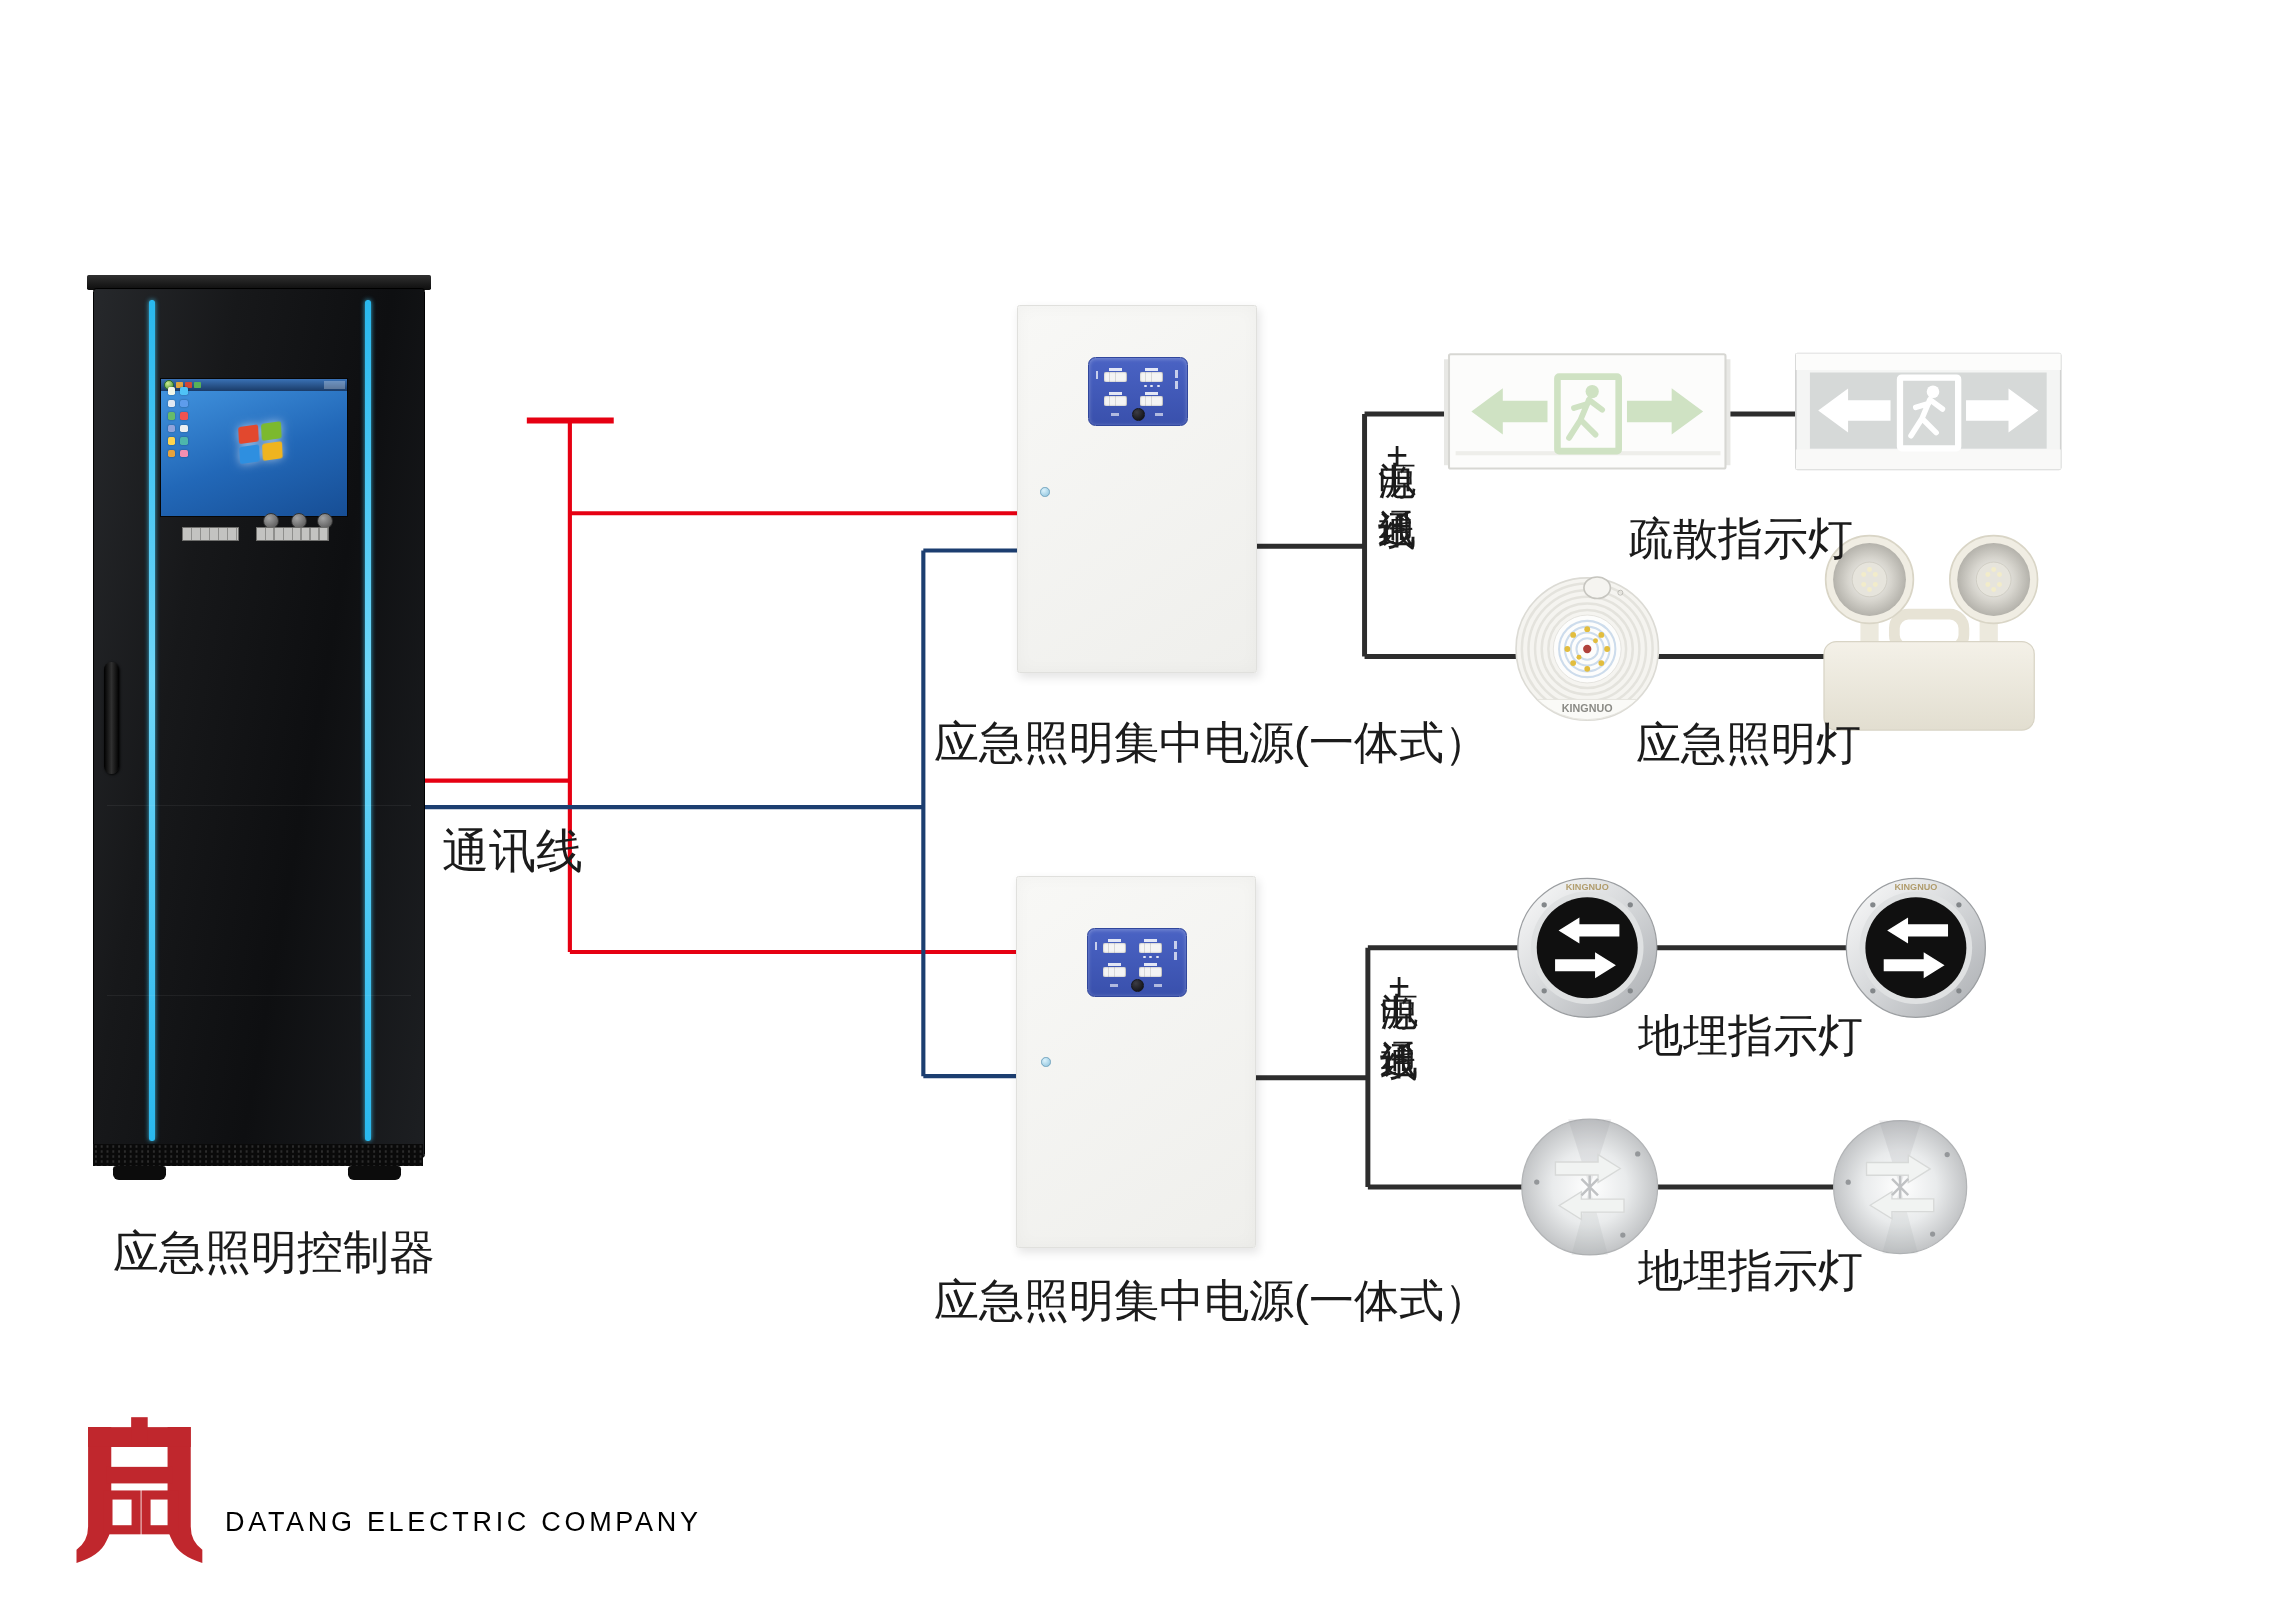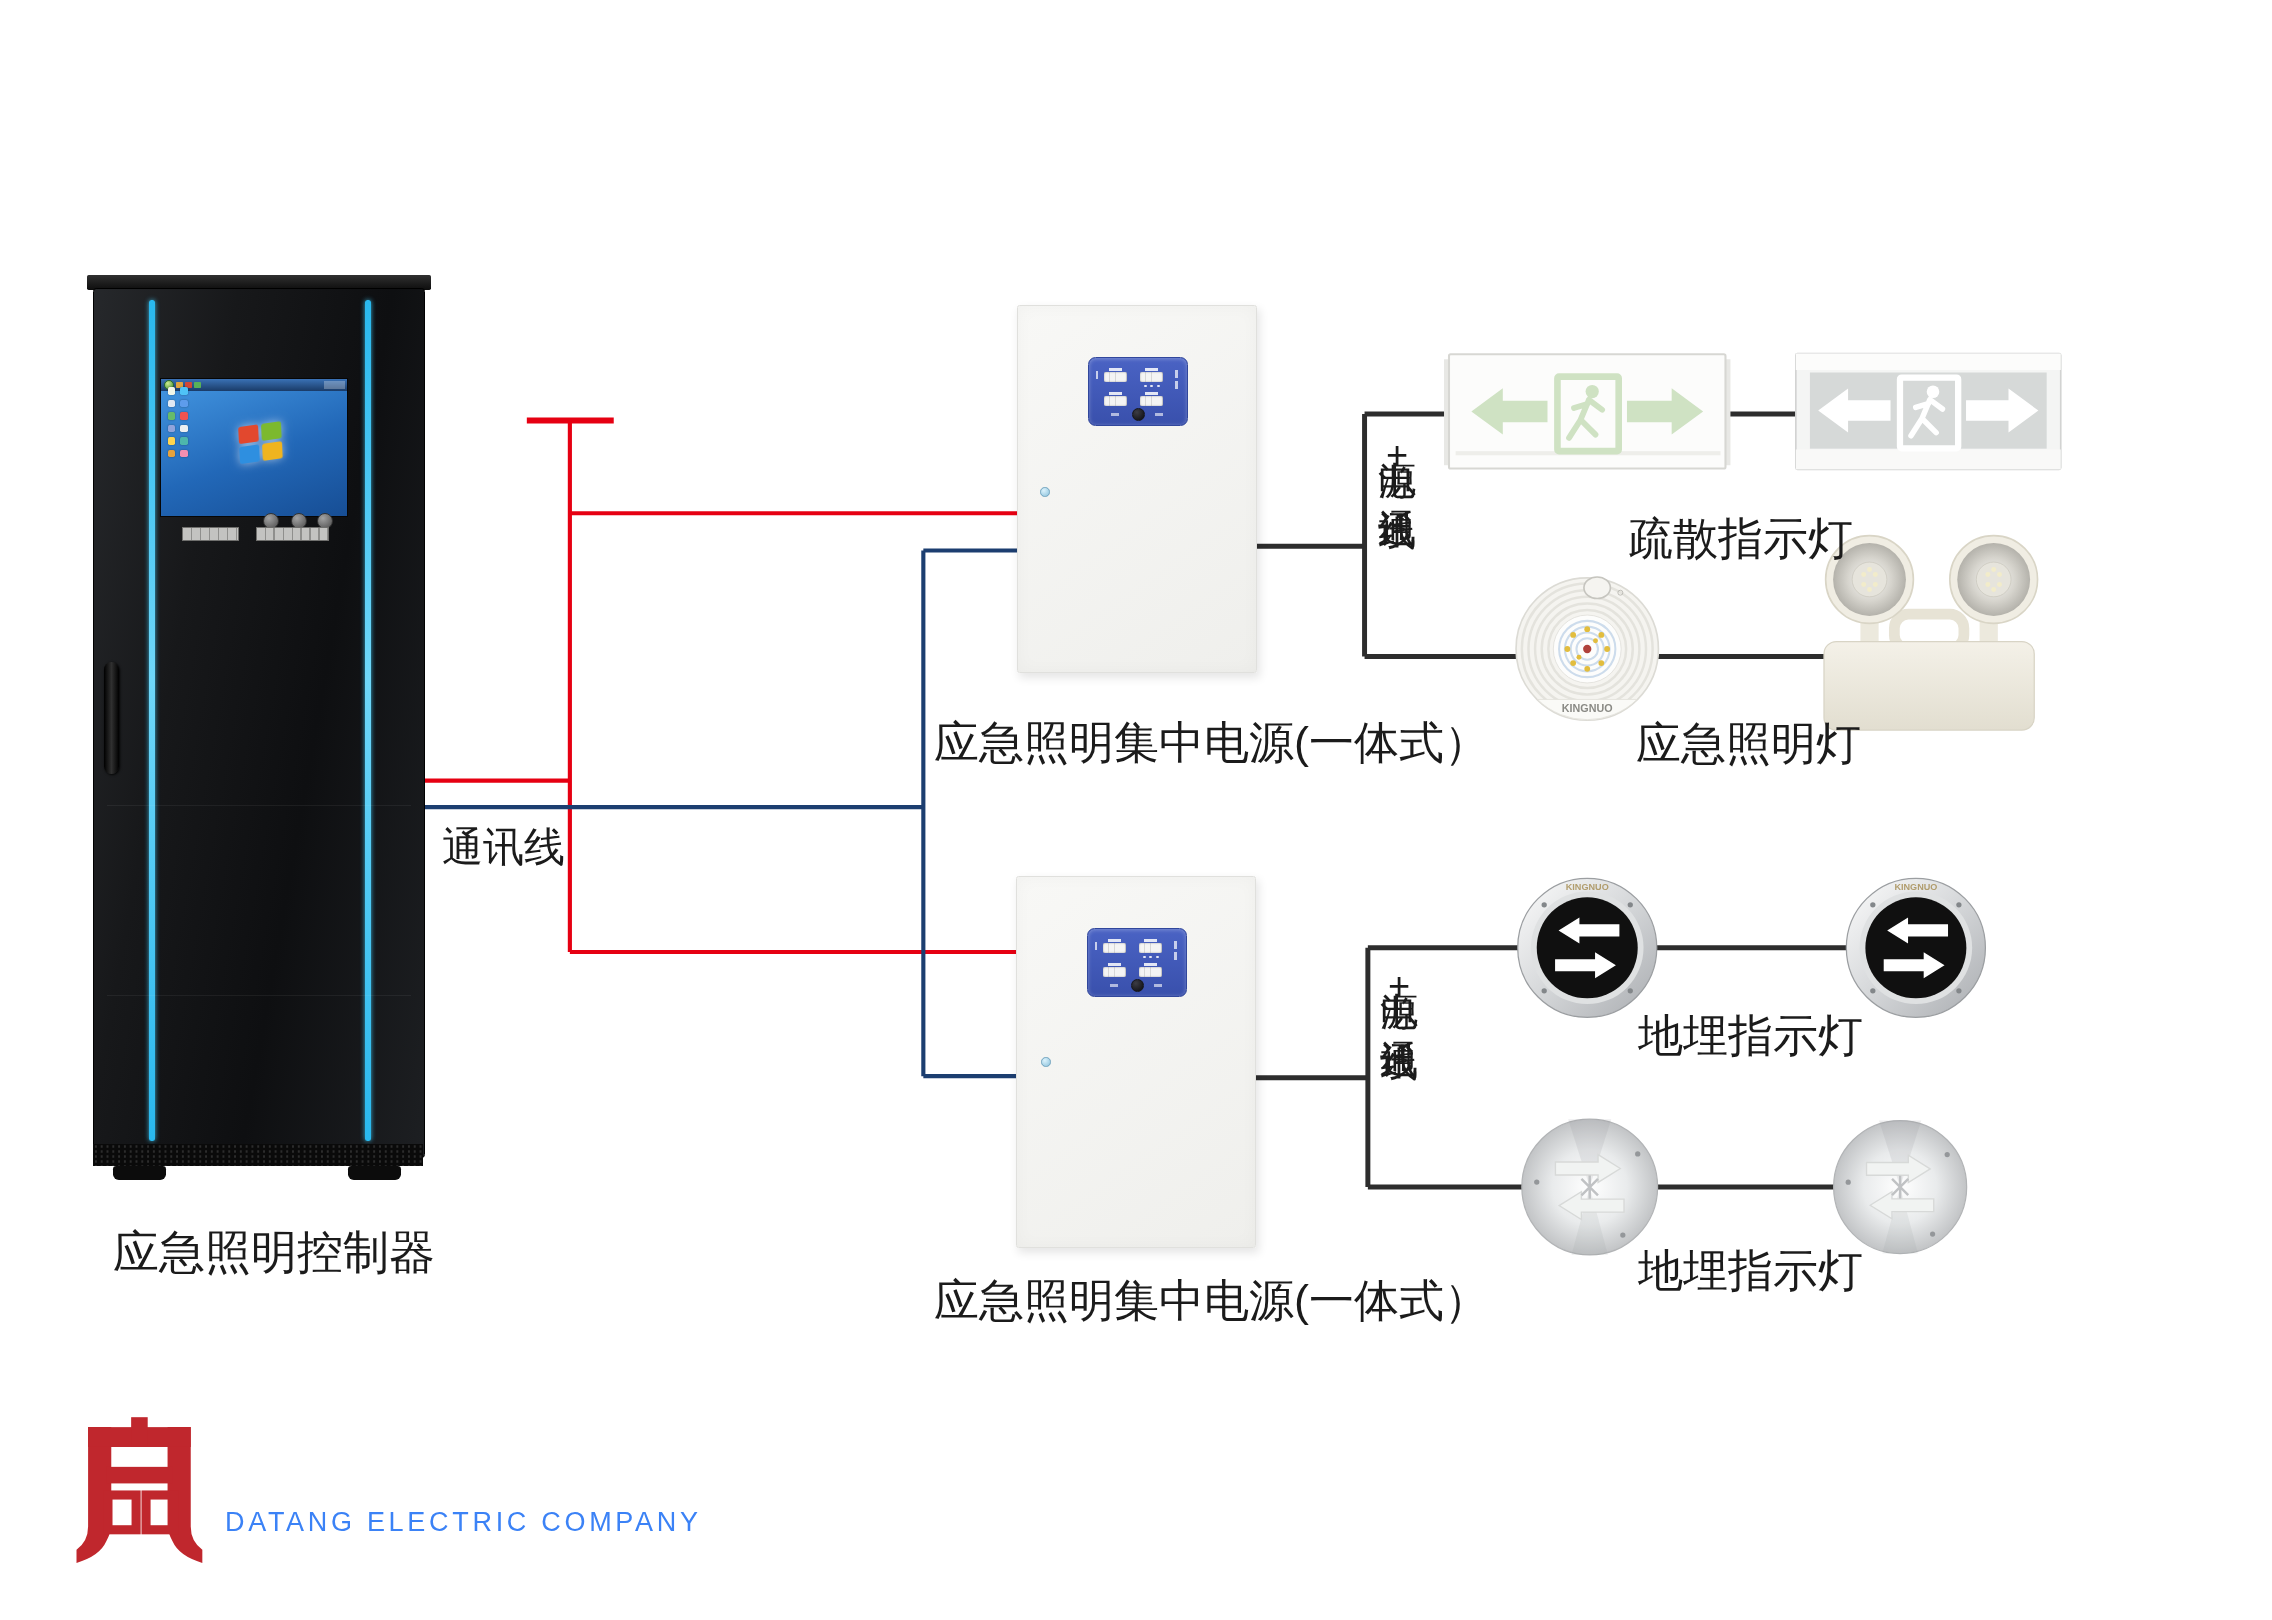--- a/index.html
+++ b/index.html
@@ -4,21 +4,21 @@
 <style>
   html,body{margin:0;padding:0;background:#fff;}
   #canvas{position:relative;width:2273px;height:1620px;background:#ffffff;overflow:hidden;
           font-family:"Liberation Sans","DejaVu Sans",sans-serif;}
   .abs{position:absolute;}
   svg{position:absolute;left:0;top:0;}
   .lbl{position:absolute;color:#1b1b1b;white-space:nowrap;line-height:1.05;}
   .title{left:114px;top:159px;font-size:78px;font-weight:900;letter-spacing:4.1px;
          font-family:"DejaVu Serif","Liberation Serif",serif;color:#000;}
   .lbl-main-power{left:442px;top:369px;font-size:41px;}
-  .lbl-comm{left:442px;top:826px;font-size:41px;}
+  .lbl-comm{left:442px;top:826px;font-size:47px;}
   .lbl-cabinet{left:113px;top:1228px;font-size:46px;}
   .lbl-unit1{left:934px;top:719px;font-size:45px;}
   .lbl-unit2{left:934px;top:1277px;font-size:45px;}
   .lbl-exit{left:1628px;top:487px;font-size:45px;margin-top:28px;}
   .lbl-emg{left:1636px;top:720px;font-size:45px;}
   .lbl-bur1{left:1638px;top:1012px;font-size:45px;}
   .lbl-bur2{left:1638px;top:1247px;font-size:45px;}
   .vlabel{position:absolute;writing-mode:vertical-rl;text-orientation:upright;
           font-size:38px;color:#1b1b1b;letter-spacing:1.7px;}
   #bus1-label{left:1371px;top:431px;}
@@ -79,21 +79,21 @@
   .pmk{width:2.5px;background:rgba(255,255,255,.7);}
   .pbar{height:2.5px;background:rgba(255,255,255,.6);}
   .pbtn{left:43px;top:50px;width:10.8px;height:10.8px;border-radius:50%;border:0.8px solid #16161a;
         background:radial-gradient(circle at 35% 30%,#3c3c44,#0b0b0f);}
   .pscrew{width:7.5px;height:7.5px;border-radius:50%;border:0.8px solid #6fa3bf;
           background:radial-gradient(circle at 35% 30%,#dbf2fc,#8cc2dc);}
 
   
   .logo-cn{left:222px;top:1419px;font-size:73px;font-weight:900;letter-spacing:8.3px;color:#151515;
            font-family:"DejaVu Serif","Liberation Serif",serif;}
-  .logo-en{left:225px;top:1508px;font-size:27px;letter-spacing:3.7px;color:#3b82f6;}
+  .logo-en{left:225px;top:1508px;font-size:27px;letter-spacing:3.7px;color:#000000;}
 </style>
 </head>
 <body>
 
 <div id="canvas">
 
   <svg width="2273" height="1620" viewBox="0 0 2745 1957">
     <defs>
       <linearGradient id="steel" x1="0" y1="0" x2="1" y2="1">
         <stop offset="0" stop-color="#fcfcfc"></stop>

